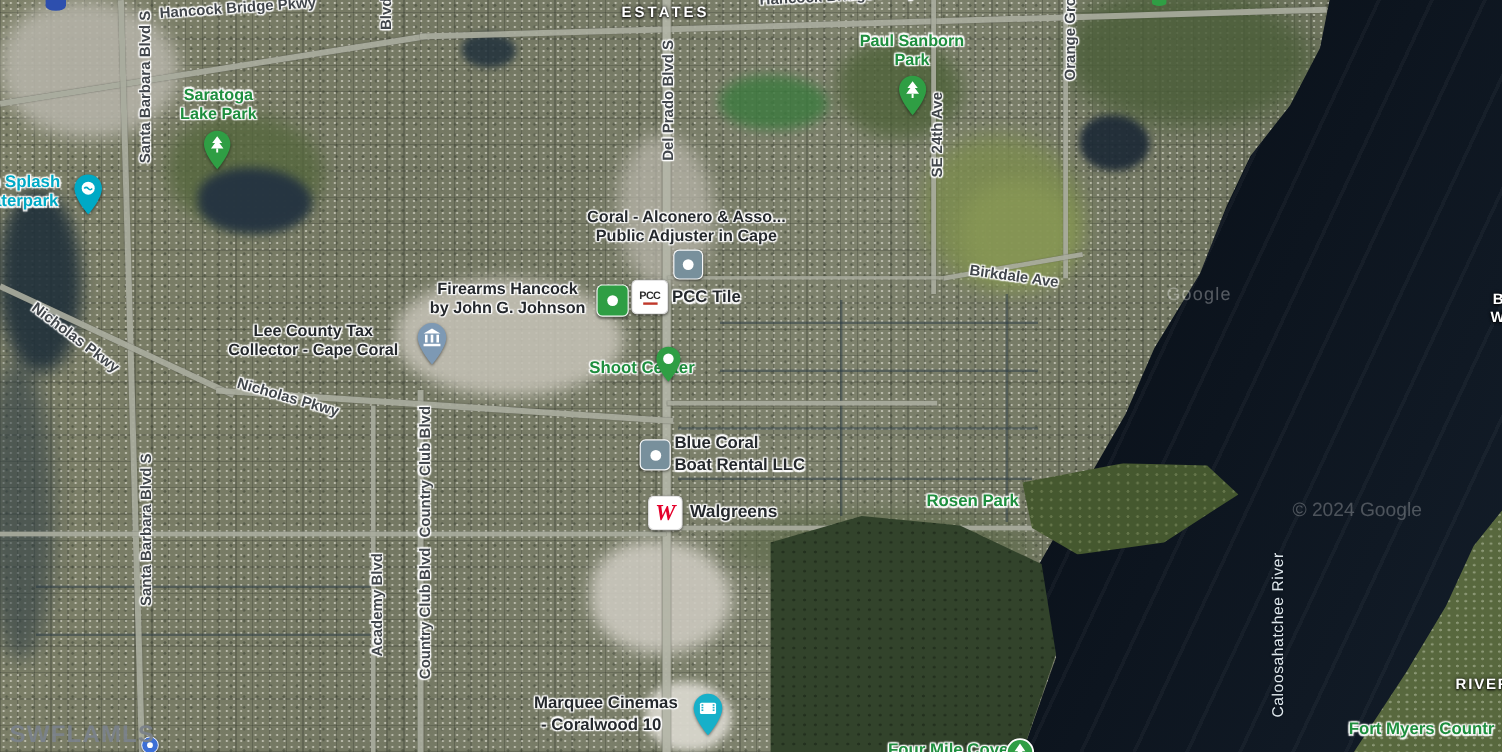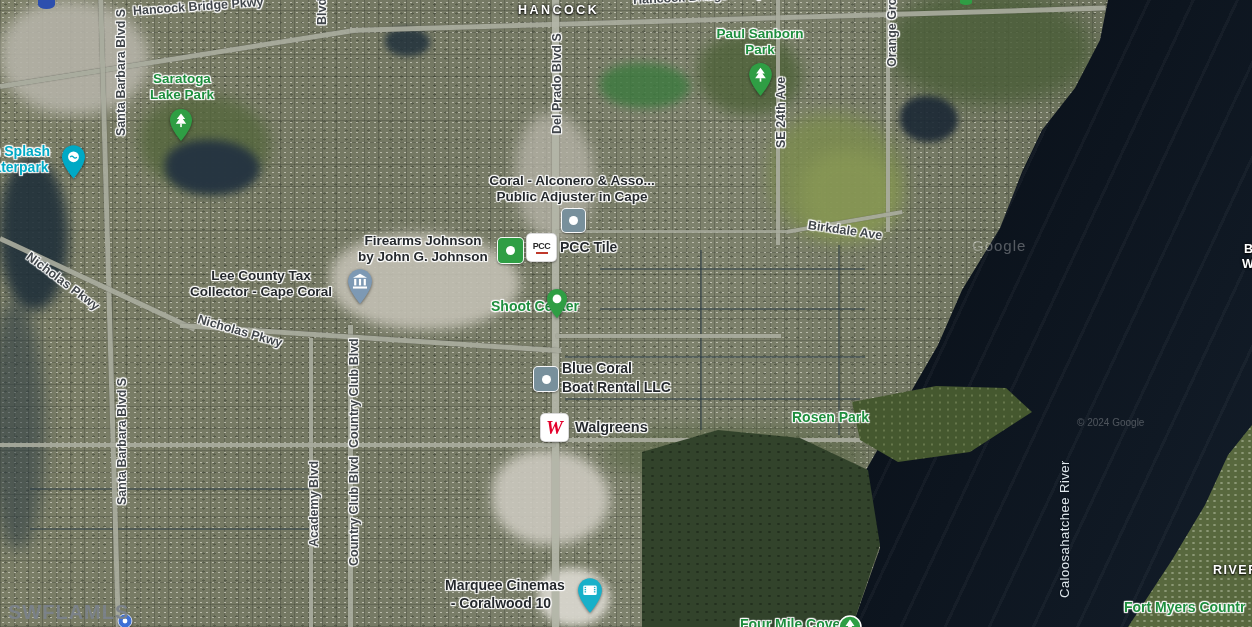--- a/index.html
+++ b/index.html
@@ -51,21 +51,21 @@
   .sq .dot{width:9px;height:9px;border-radius:50%;background:#fff;}
   .whitebox{background:#fff;border:1px solid rgba(0,0,0,.15);}
   .wlg{font-family:"Liberation Serif",serif;font-style:italic;font-weight:700;font-size:19px;color:#e4002b;line-height:1;}
   .pcc{display:flex;flex-direction:column;align-items:center;justify-content:center;}
   .pcc .t{font-size:9px;font-weight:800;color:#2b2b2b;letter-spacing:-.5px;line-height:9px;}
   .pcc .r{width:12px;height:2px;background:#c0392b;margin-top:1px;}
   .pinsvg{position:absolute;filter:drop-shadow(0 1px 1.5px rgba(0,0,0,.5));}
   .frag{position:absolute;}
   .wm-mls{font-size:20px;font-weight:700;letter-spacing:1px;color:#7b828a;opacity:.95;}
   .wm-g{font-size:15px;color:rgba(255,255,255,.3);letter-spacing:1px;}
-  .wm-c{font-size:10px;color:rgba(255,255,255,.26);}
+  .wm-c{font-size:16px;color:rgba(255,255,255,.26);}
 </style>
 </head>
 <body>
 
 <div id="map">
 
   <div class="land"></div>
 
   <div class="patch" style="left:0;top:0;width:150px;height:115px;background:#b5b3a8;opacity:.9;"></div>
   <div class="patch" style="left:140px;top:95px;width:130px;height:95px;background:#54663c;opacity:.8;"></div>
@@ -125,21 +125,21 @@
   <div class="lbl street halo vtext" style="left:550px;top:31px;height:106px;">Del Prado Blvd S</div>
   <div class="lbl street halo vtext" style="left:774px;top:72px;height:80px;">SE 24th Ave</div>
   <div class="lbl street halo vtext" style="left:885px;top:-8px;height:80px;">Orange Gro</div>
   <div class="lbl street halo rot" style="left:808px;top:218px;transform:rotate(8deg);">Birkdale Ave</div>
   <div class="lbl street halo vtext" style="left:307px;top:460px;height:88px;">Academy Blvd</div>
   <div class="lbl street halo vtext" style="left:347px;top:340px;height:108px;">Country Club Blvd</div>
   <div class="lbl street halo vtext" style="left:347px;top:458px;height:108px;">Country Club Blvd</div>
   <div class="lbl street halo vtext" style="left:315px;top:-7px;height:36px;">Blvd</div>
   <div class="lbl riverlbl vtext" style="left:1057px;top:450px;height:158px;">Caloosahatchee River</div>
 
-  <div class="lbl area" style="left:518px;top:3px;">HANCOCK</div>
+  <div class="lbl area" style="left:518px;top:3px;">ESTATES</div>
   <div class="lbl area" style="left:1213px;top:563px;letter-spacing:1.5px;">RIVER</div>
   <div class="lbl area" style="left:1244px;top:242px;letter-spacing:0;line-height:15px;">
     <div>B</div>
     <div style="margin-left:-2px;">W</div>
   </div>
 
   <div class="lbl poi green halo center" style="left:133px;top:71px;width:98px;">
     <div>Saratoga</div>
     <div>Lake Park</div>
   </div>
@@ -171,21 +171,21 @@
 
   <div class="lbl poi halo center" style="left:472px;top:173px;width:200px;">
     <div>Coral - Alconero &amp; Asso...</div>
     <div>Public Adjuster in Cape</div>
   </div>
   <div class="sq" style="left:561px;top:208px;width:23px;height:23px;background:#78909c;">
     <div class="dot"></div>
   </div>
 
   <div class="lbl poi halo center" style="left:348px;top:233px;width:150px;">
-    <div>Firearms Johnson</div>
+    <div>Firearms Hancock</div>
     <div>by John G. Johnson</div>
   </div>
   <div class="sq" style="left:497px;top:237px;width:25px;height:25px;background:#2f9e44;">
     <div class="dot"></div>
   </div>
 
   <div class="sq whitebox pcc" style="left:526px;top:233px;width:29px;height:27px;">
     <div class="t">PCC</div>
     <div class="r"></div>
   </div>
@@ -216,21 +216,21 @@
   </div>
   <div class="sq" style="left:533px;top:366px;width:24px;height:24px;background:#78909c;">
     <div class="dot"></div>
   </div>
 
   <div class="sq whitebox" style="left:540px;top:413px;width:27px;height:27px;">
     <span class="wlg">W</span>
   </div>
   <div class="lbl poi halo" style="left:575px;top:419px;font-size:14.5px;">Walgreens</div>
 
-  <div class="lbl poi green halo" style="left:792px;top:409px;font-size:14px;text-align:right;">Rosen Park</div>
+  <div class="lbl poi green halo" style="left:772px;top:409px;font-size:14px;text-align:right;">Rosen Park</div>
 
   <div class="lbl poi halo center" style="left:445px;top:576px;width:112px;font-size:14px;line-height:18px;">
     <div>Marquee Cinemas</div>
     <div>- Coralwood 10</div>
   </div>
   <svg class="pinsvg" style="left:577px;top:577px;" width="26" height="37" viewBox="0 0 24 34">
     <path d="M12 1C5.9 1 1 5.9 1 12c0 8.6 11 21 11 21s11-12.4 11-21C23 5.9 18.1 1 12 1z" fill="#17b0c9"></path>
     <rect x="5.8" y="7.8" width="12.4" height="8.8" rx="1.2" fill="#fff"></rect>
     <g fill="#17b0c9">
       <rect x="7" y="9" width="1.4" height="1.2"></rect>

